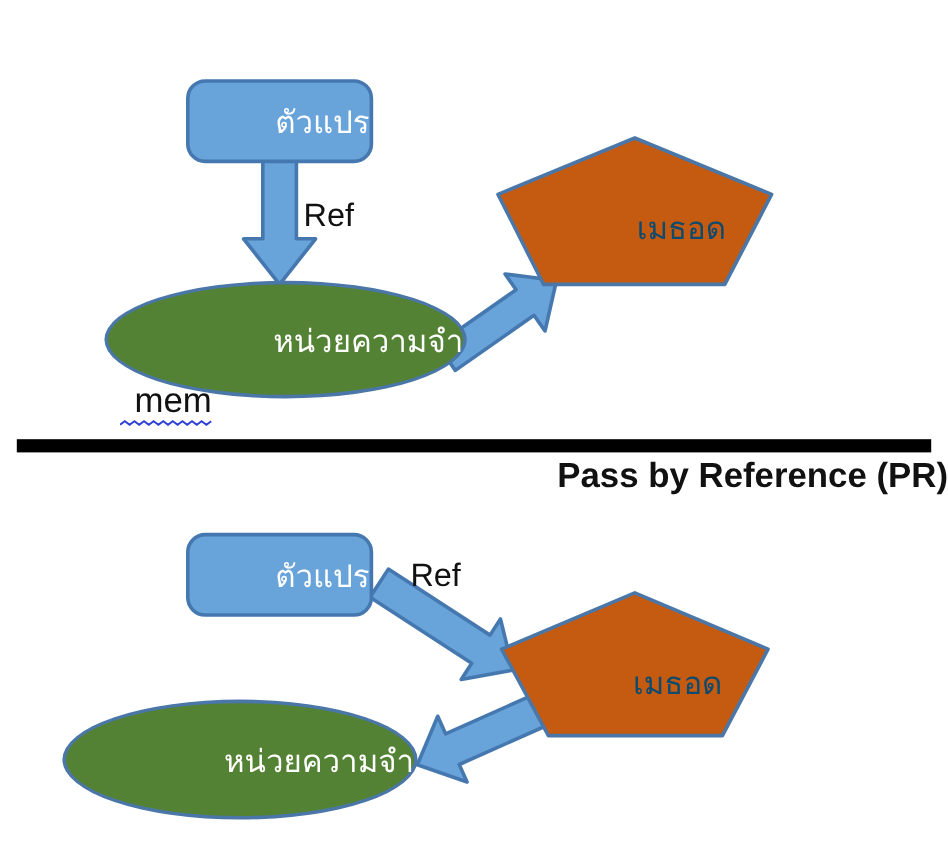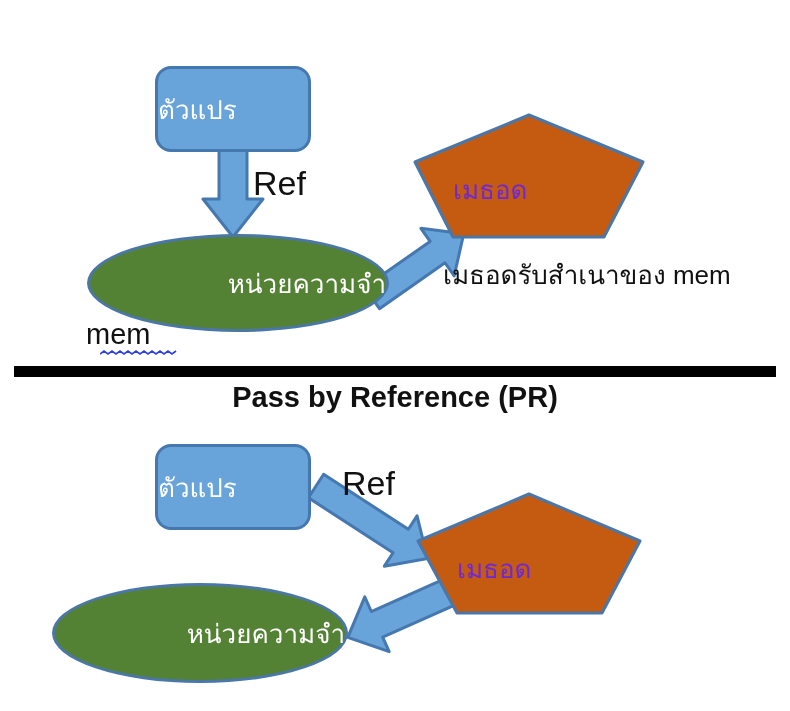--- a/index.html
+++ b/index.html
@@ -17,38 +17,38 @@
   .canvas{position:relative;width:790px;height:711px;background:#ffffff;overflow:hidden;}
 
   .section-title{
     position:absolute;left:0;width:790px;text-align:center;
     font-size:29px;font-weight:600;color:var(--text);letter-spacing:0px;
   }
   .arrow-layer{position:absolute;left:0;top:0;width:790px;height:711px;pointer-events:none;}
   .arrow{fill:var(--blue-fill);stroke:var(--blue-border);stroke-width:3;stroke-linejoin:round;}
 
   .rect-shape{
-    position:absolute;width:156px;height:86px;
+    position:absolute;width:156px;height:70px;
     background:var(--blue-fill);border:3px solid var(--blue-border);border-radius:16px;
-    display:flex;align-items:center;justify-content:flex-start;
+    display:flex;align-items:center;justify-content:flex-end;
   }
   .ellipse-shape{
     position:absolute;
     background:var(--green-fill);border:3px solid var(--green-border);border-radius:50%;
     display:flex;align-items:center;justify-content:flex-end;
   }
   .shape-label{color:#ffffff;font-size:26px;white-space:nowrap;}
 
   .pent-svg{position:absolute;overflow:visible;}
   .pent{fill:var(--orange-fill);stroke:var(--green-border);stroke-width:3;stroke-linejoin:round;}
   .pent-label{
-    position:absolute;color:#6d28d9;font-size:26px;text-align:left;white-space:nowrap;
+    position:absolute;color:#0c4a6e;font-size:26px;text-align:right;white-space:nowrap;
   }
 
-  .ref-label{position:absolute;font-size:34px;color:var(--text);white-space:nowrap;}
+  .ref-label{position:absolute;font-size:27px;color:var(--text);white-space:nowrap;}
   .caption{position:absolute;font-size:26px;color:var(--text);white-space:nowrap;}
   .mem-label{position:absolute;font-size:29px;color:var(--text);line-height:1;}
   .squiggle-svg{position:absolute;}
   .squiggle-svg polyline{fill:none;stroke:var(--squiggle);stroke-width:1.6;}
 
   .divider{position:absolute;background:var(--divider);}
 </style>
 </head>
 <body>
 
@@ -82,30 +82,29 @@
 
   <div class="ellipse-shape" style="left:87px;top:234px;width:302px;height:98px;">
     <span class="shape-label">หน่วยความจำ</span>
   </div>
 
   <svg class="pent-svg" style="left:411px;top:111px;" width="236" height="131" viewBox="0 0 236 131">
     <polygon class="pent" points="118,4 232,51 193,126 42,126 4,51"></polygon>
   </svg>
   <div class="pent-label" style="left:453px;top:169px;width:152px;">เมธอด</div>
 
-  <div class="mem-label" style="left:86px;top:320px;">mem</div>
+  <div class="mem-label" style="left:112px;top:320px;">mem</div>
   <svg class="squiggle-svg" style="left:100px;top:349px;" width="78" height="8" viewBox="0 0 78 8">
     <polyline points="0,5 4,2 8,5 12,2 16,5 20,2 24,5 28,2 32,5 36,2 40,5 44,2 48,5 52,2 56,5 60,2 64,5 68,2 72,5 76,2"></polyline>
   </svg>
 
-  <div class="caption" style="left:443px;top:254px;">เมธอดรับสำเนาของ mem</div>
 
   <div class="divider" style="left:14px;top:366px;width:762px;height:11px;"></div>
 
-  <div class="section-title" style="top:381px;">Pass by Reference (PR)</div>
+  <div class="section-title" style="top:381px;text-align:right;">Pass by Reference (PR)</div>
 
   <div class="rect-shape" style="left:155px;top:444px;">
     <span class="shape-label">ตัวแปร</span>
   </div>
 
   <div class="ref-label" style="left:342px;top:464px;">Ref</div>
 
   <svg class="pent-svg" style="left:414px;top:490px;" width="232" height="128" viewBox="0 0 232 128">
     <polygon class="pent" points="115,4 226,51 188,123 43,123 4,51"></polygon>
   </svg>

